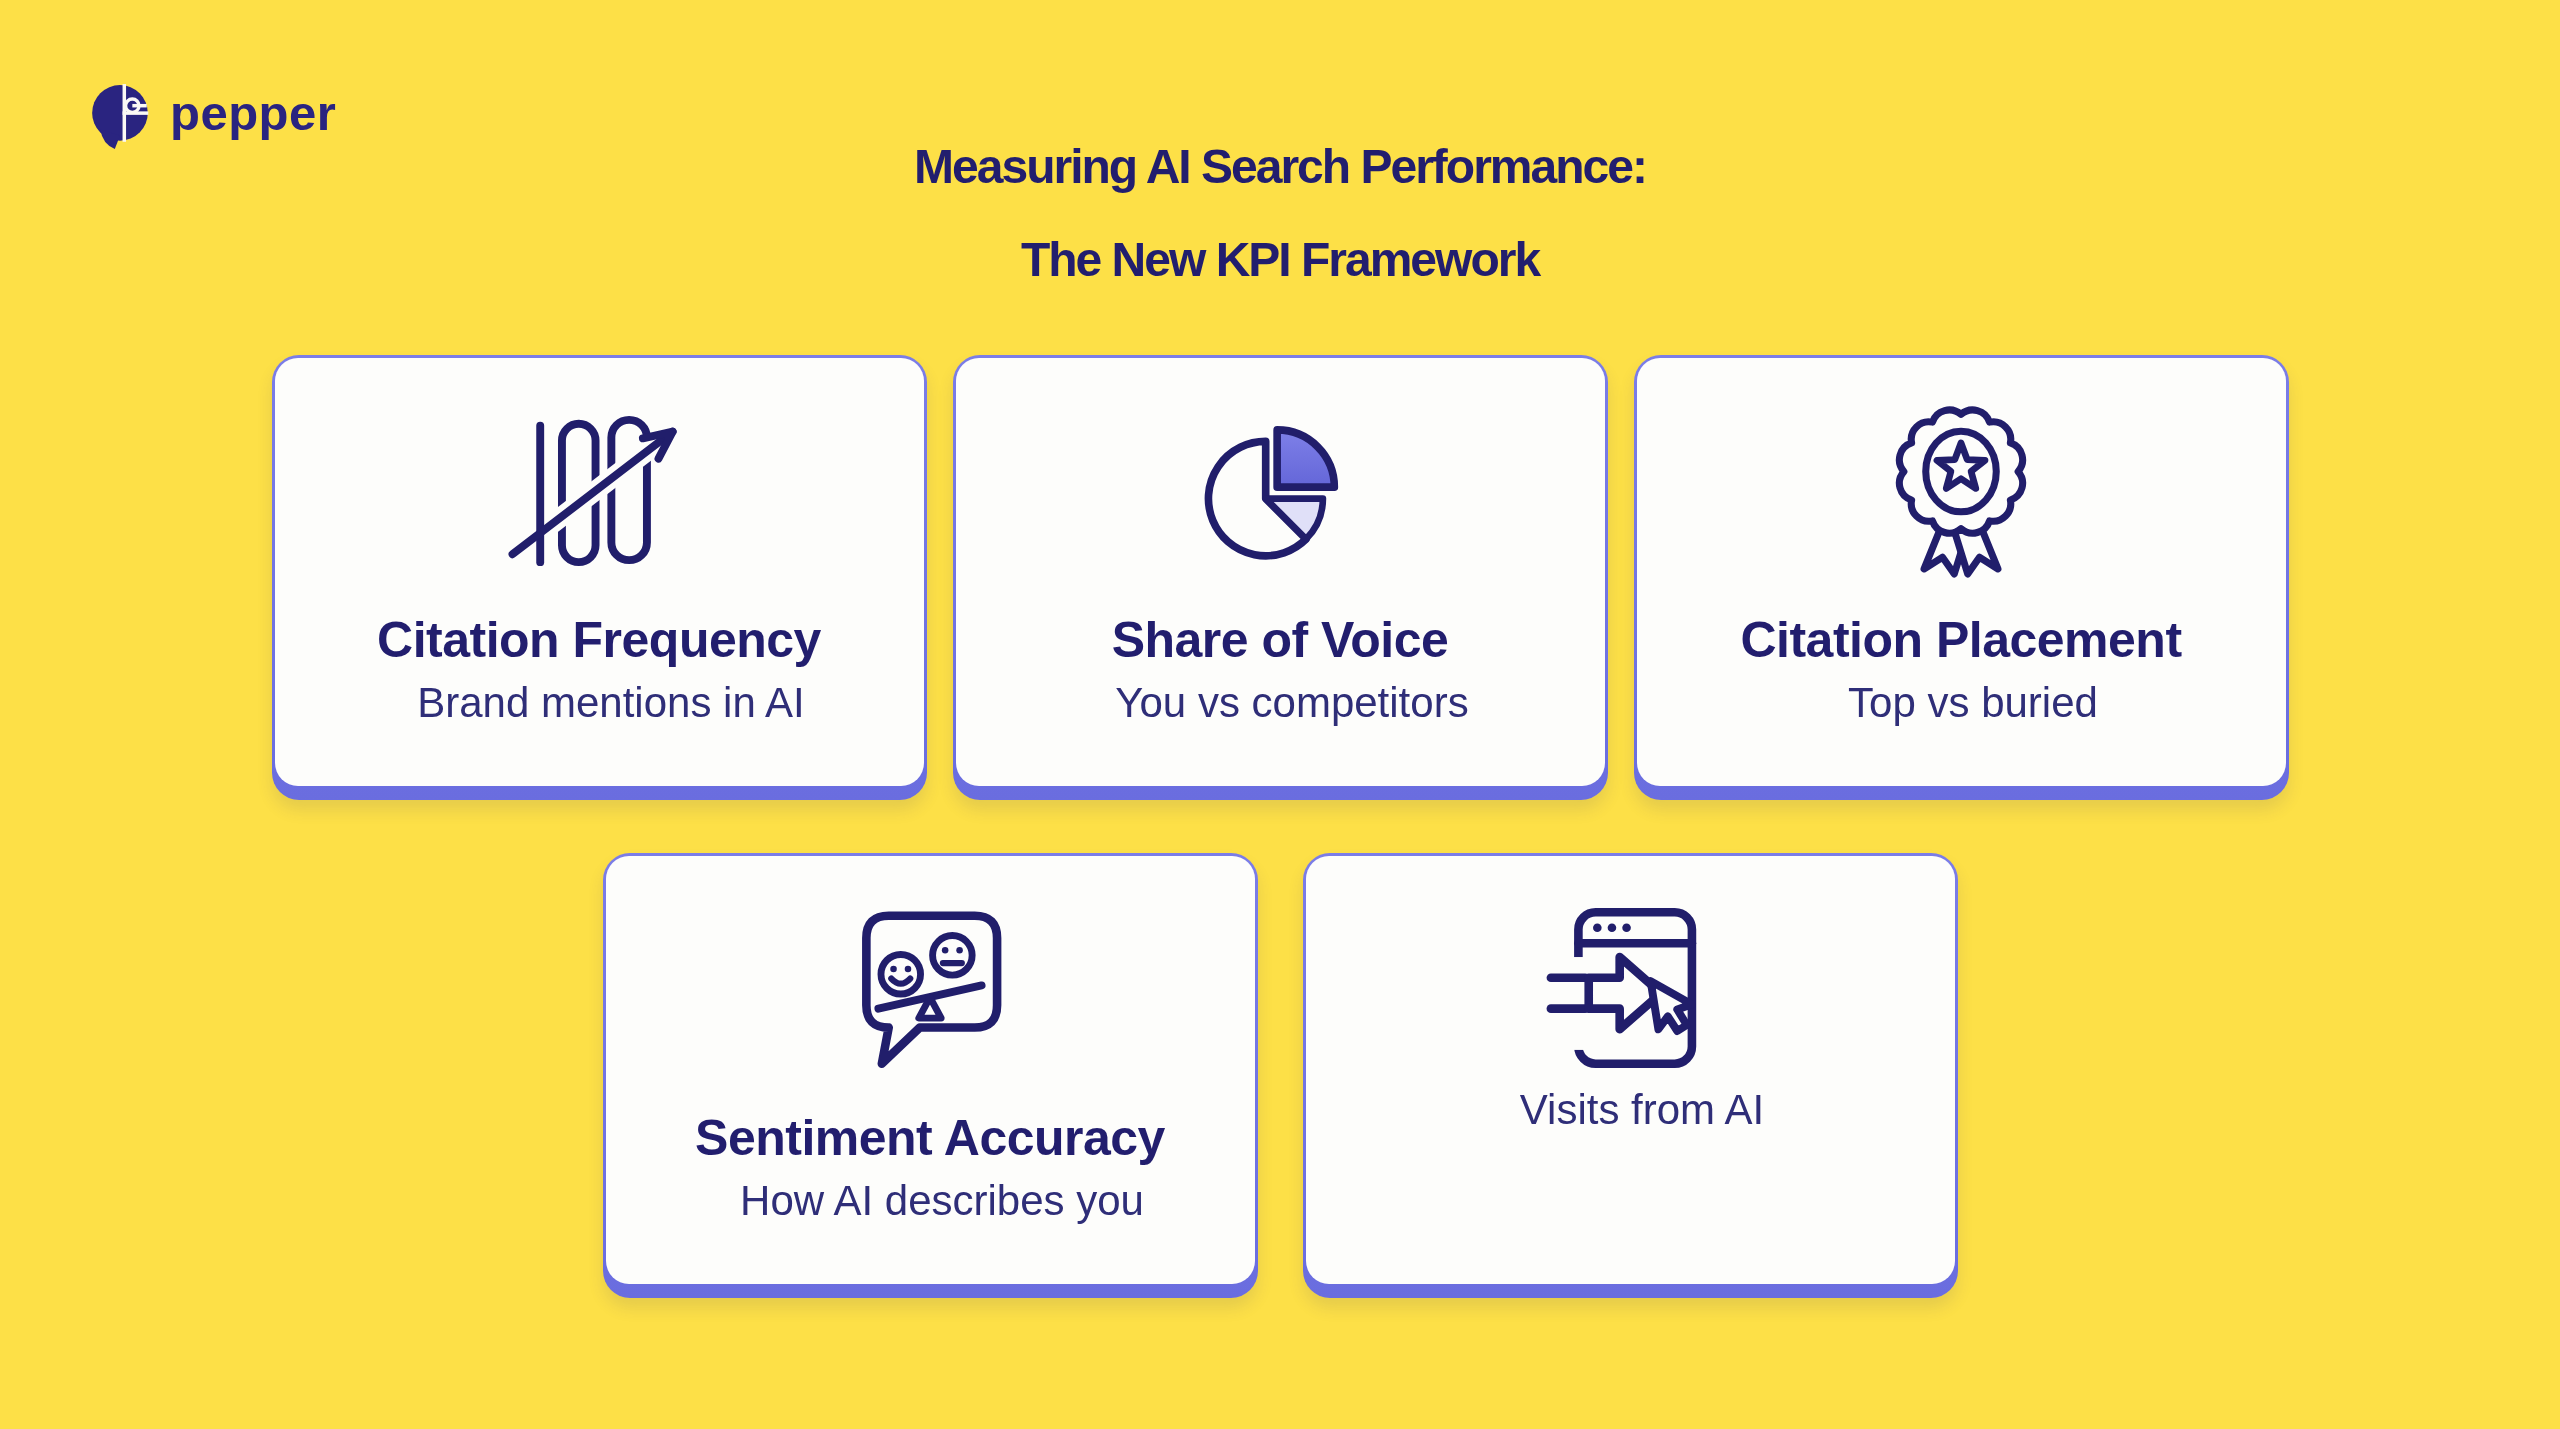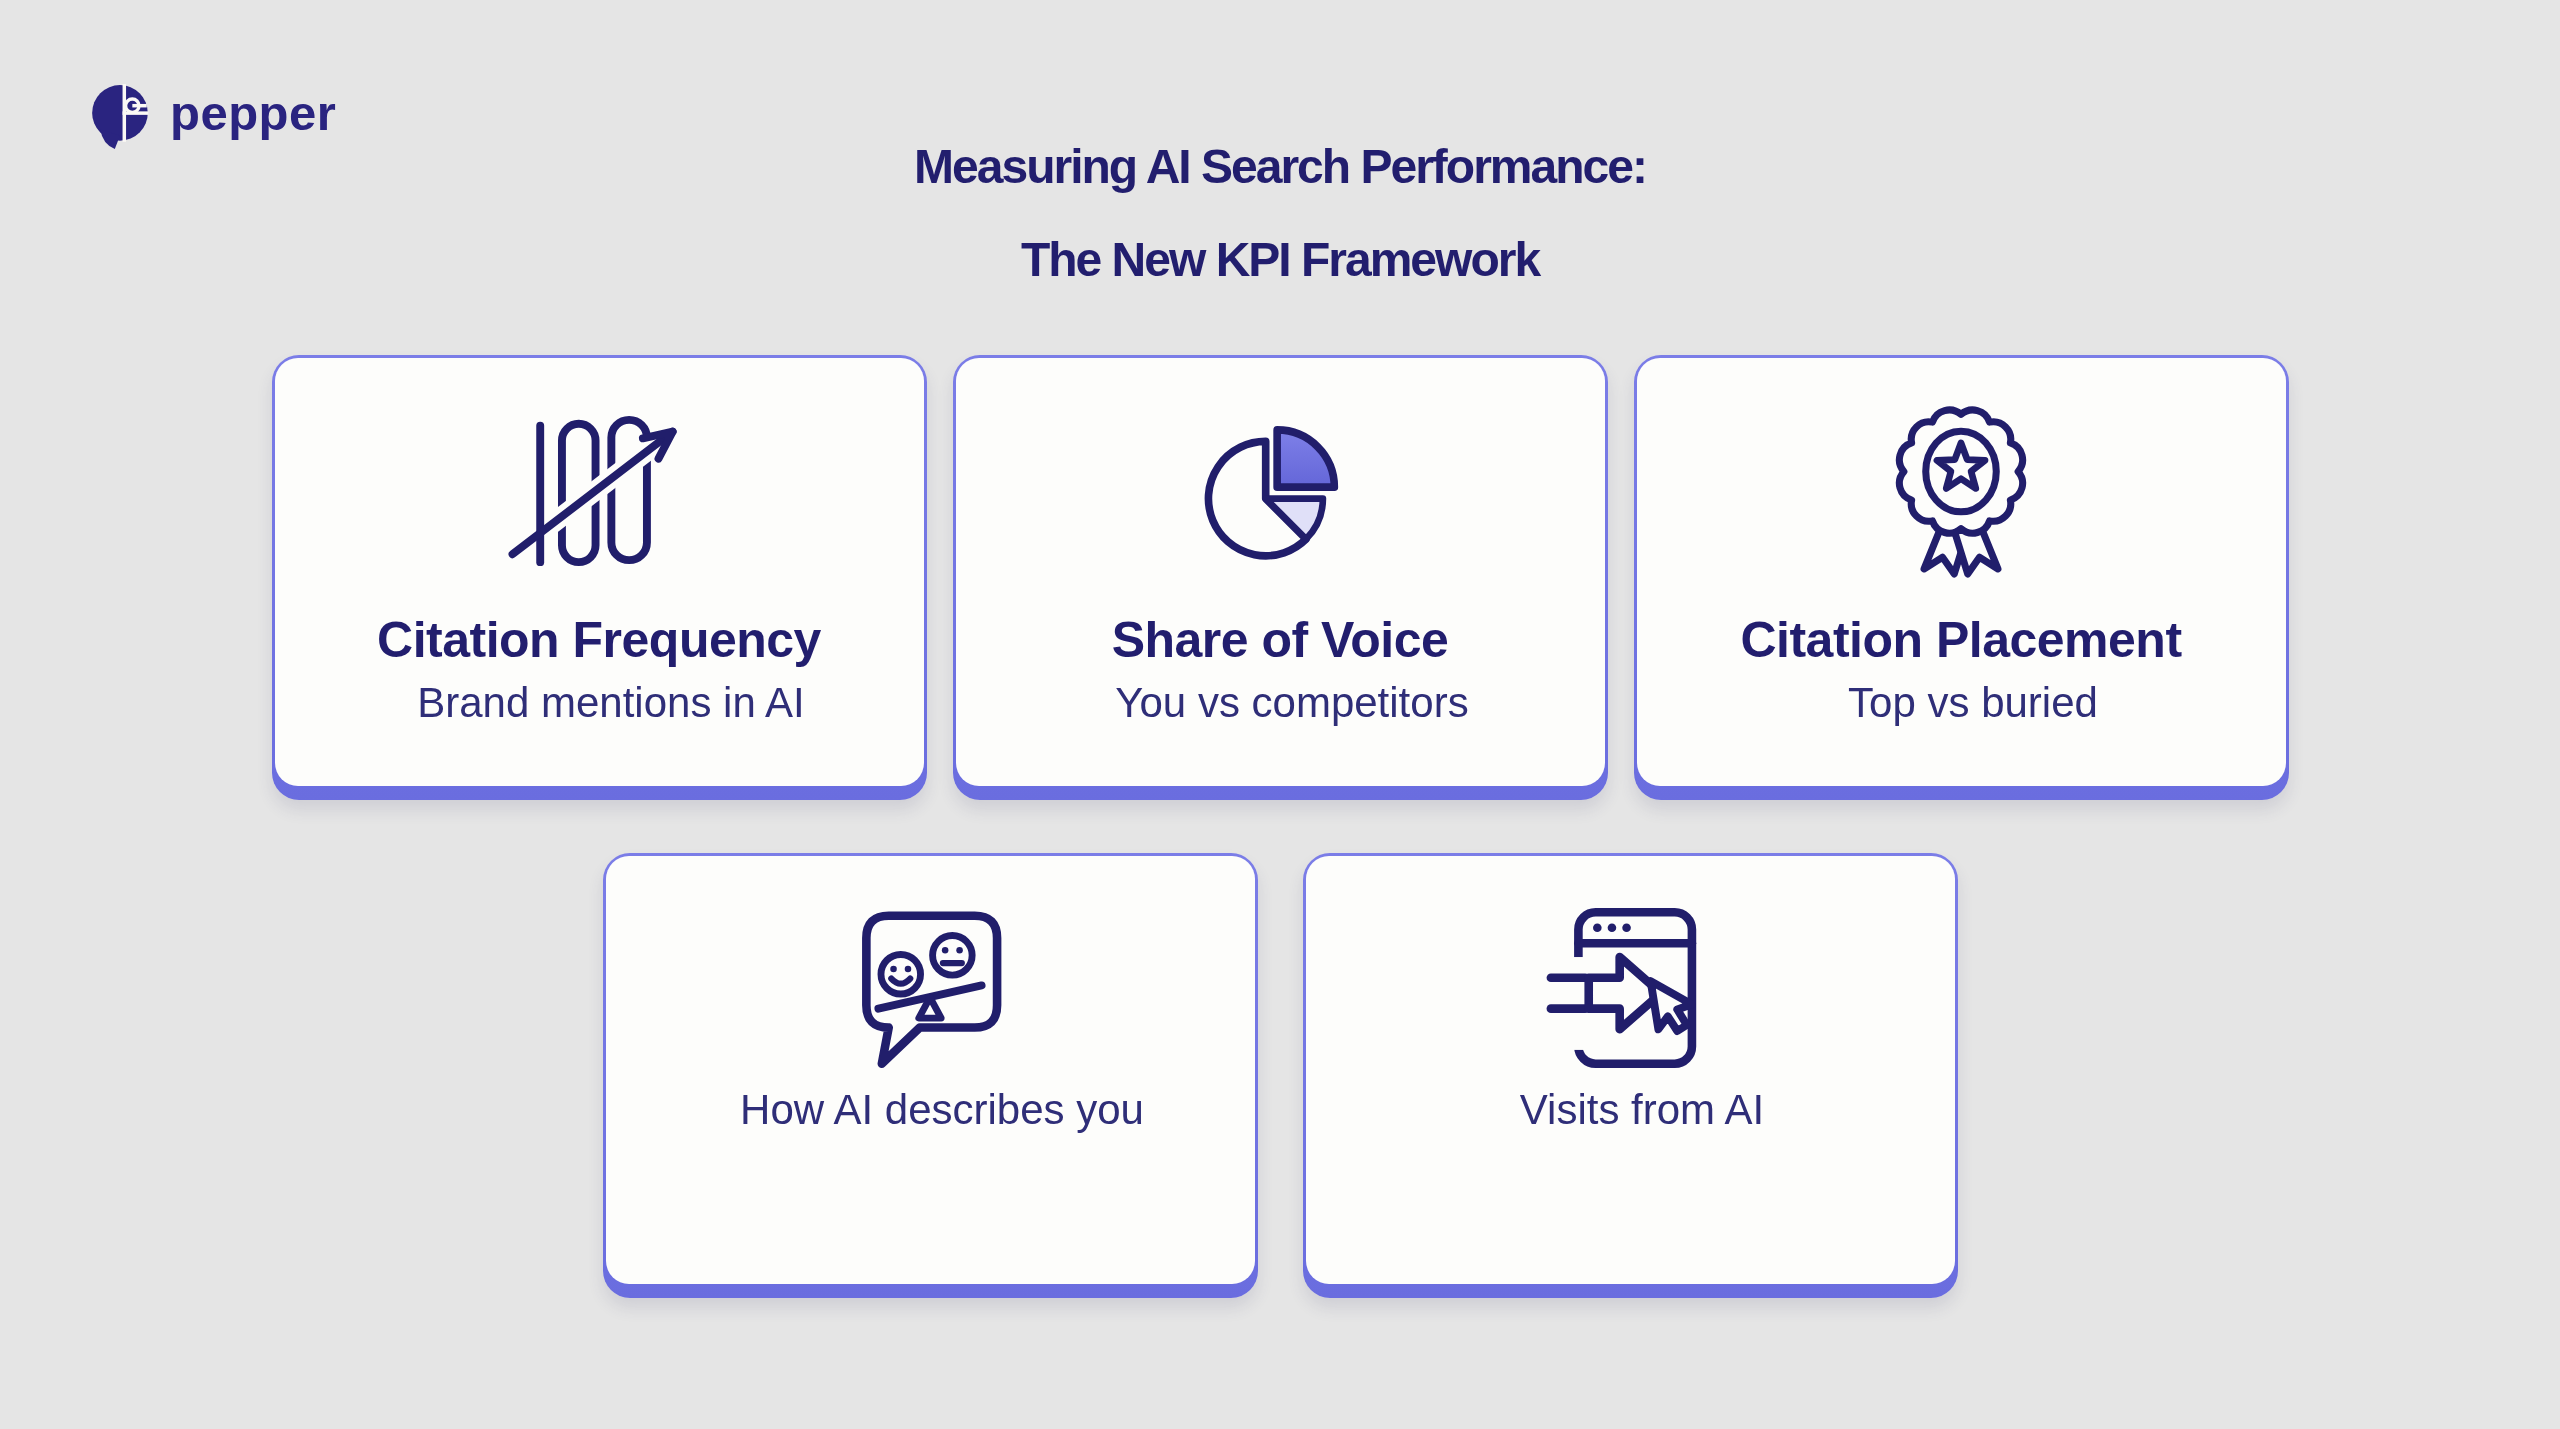--- a/index.html
+++ b/index.html
@@ -1,17 +1,17 @@
 <!DOCTYPE html>
 <html><head>
 <meta charset="utf-8">
 <style>
   html,body{margin:0;padding:0;}
   body{font-family:"Liberation Sans","DejaVu Sans",sans-serif;}
-  .canvas{position:relative;width:2560px;height:1429px;background:#e5e5e5;overflow:hidden;}
+  .canvas{position:relative;width:2560px;height:1429px;background:#fde047;overflow:hidden;}
 
   
   .logo{position:absolute;left:88px;top:82px;display:flex;align-items:center;gap:16px;}
   .logo-text{font-size:49px;font-weight:bold;letter-spacing:0.5px;color:#2A2480;line-height:1;padding-bottom:6px;}
 
   
   .title{position:absolute;top:120px;left:0;width:100%;text-align:center;
          font-size:48px;font-weight:bold;letter-spacing:-2px;line-height:93px;color:#221E6E;}
 
   
@@ -124,20 +124,21 @@
             <circle class="fillnavy" cx="37.2" cy="39" r="1.9"></circle>
             <path class="stroke" d="M27.5,44.5 Q33,50.5 38.5,44.5" stroke-width="3.6"></path>
             <circle class="stroke" cx="63" cy="31" r="11.5" stroke-width="4"></circle>
             <circle class="fillnavy" cx="58.8" cy="28" r="1.9"></circle>
             <circle class="fillnavy" cx="67.2" cy="28" r="1.9"></circle>
             <path class="stroke" d="M57.5,35.5 H68.5" stroke-width="3.6"></path>
             <path class="stroke" d="M20,62 L80,48.5" stroke-width="4.6"></path>
             <path d="M50,55.5 L43.5,67.5 H56.5 Z" fill="#FDFDFB" stroke="#211E6B" stroke-width="4" stroke-linejoin="round"></path>
           </svg>
         </div>
+        <div class="card-title">Sentiment Accuracy</div>
         <div class="card-sub">How AI describes you</div>
       </div>
     </div>
 
     <div class="card-shell">
       <div class="card-body">
         <div class="icon-wrap">
           <svg width="180" height="172" viewBox="0 0 100 100">
             <rect class="stroke" x="20" y="6" width="66" height="88" rx="10" stroke-width="5"></rect>
             <path class="stroke" d="M20,24 H86" stroke-width="5"></path>

